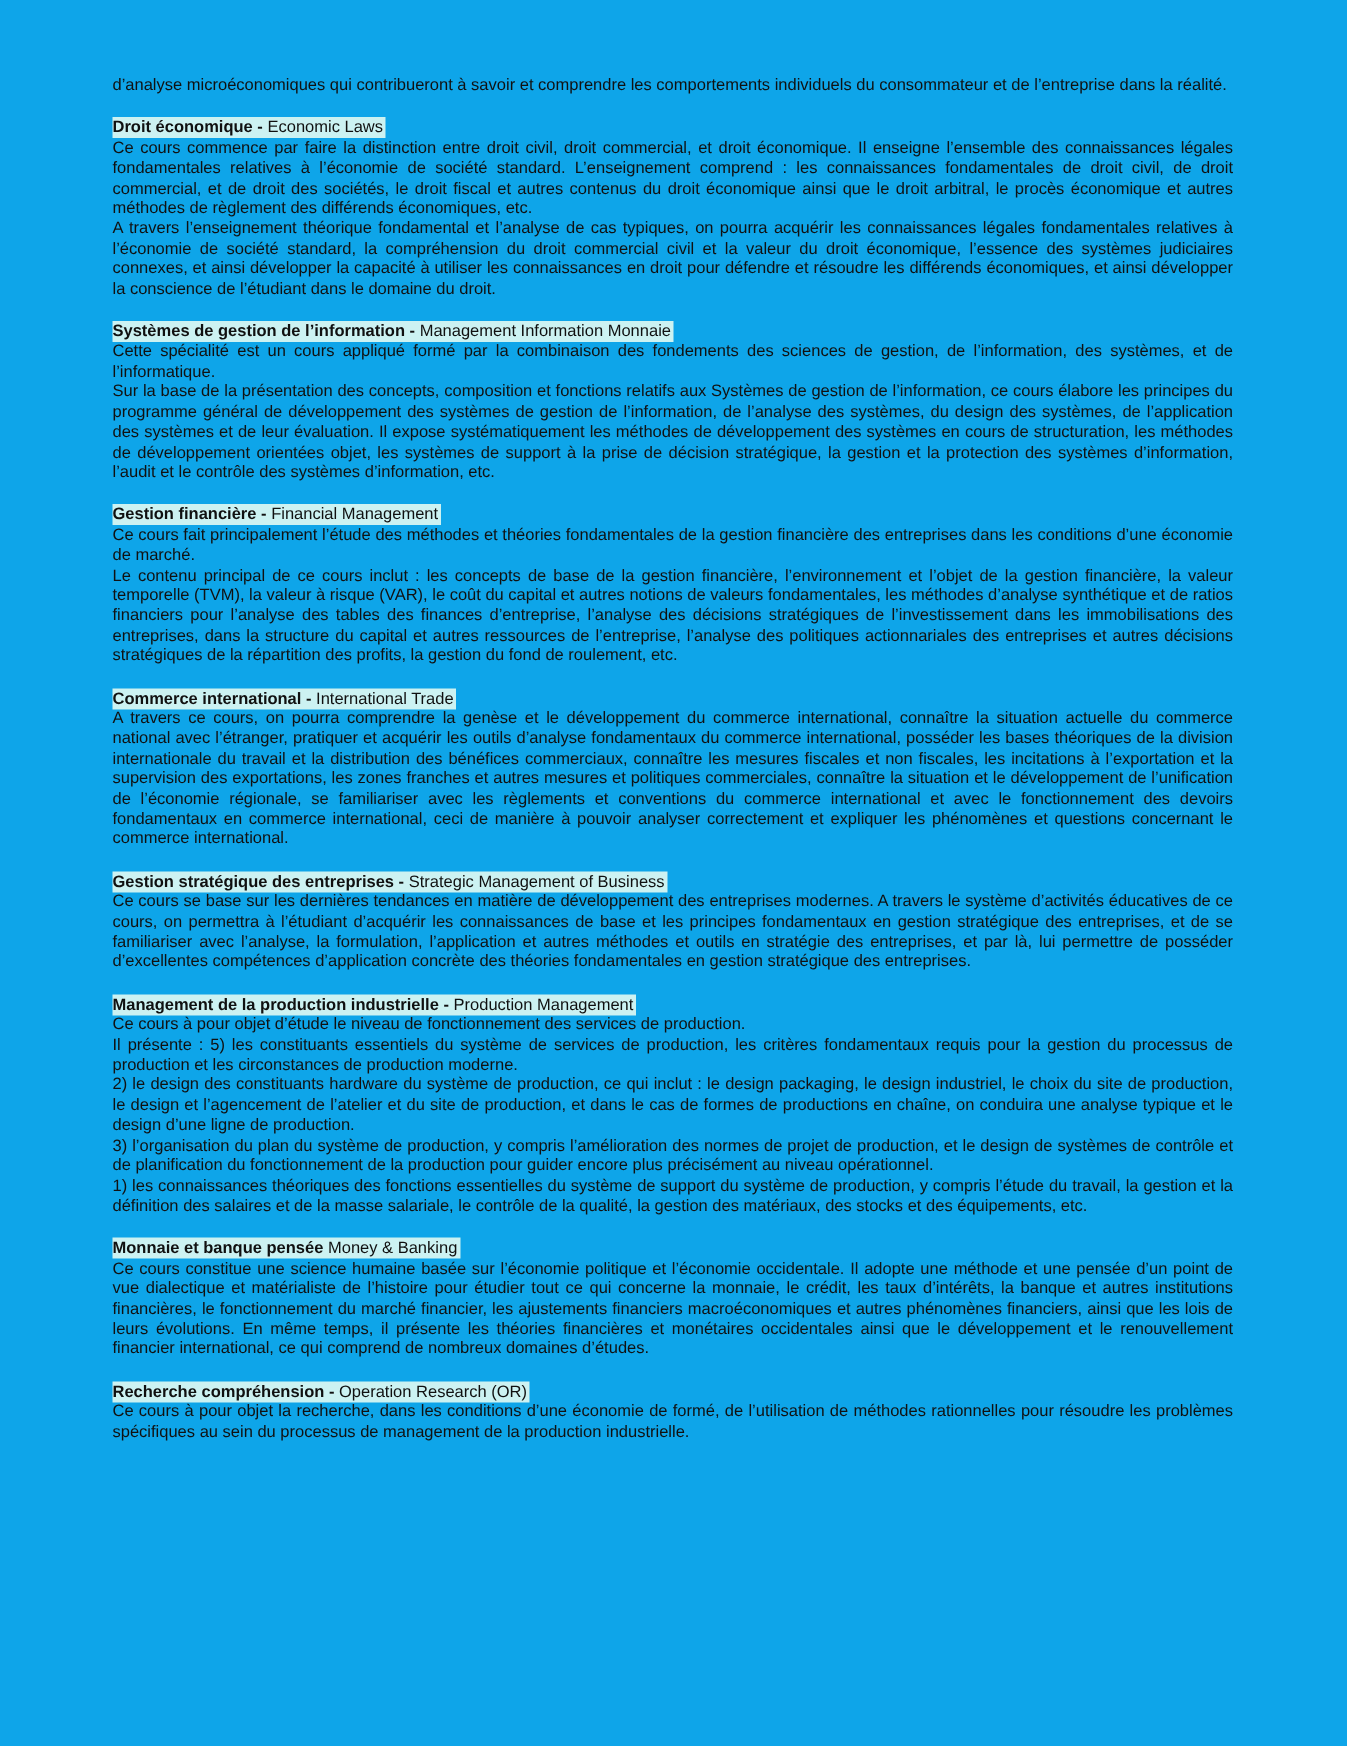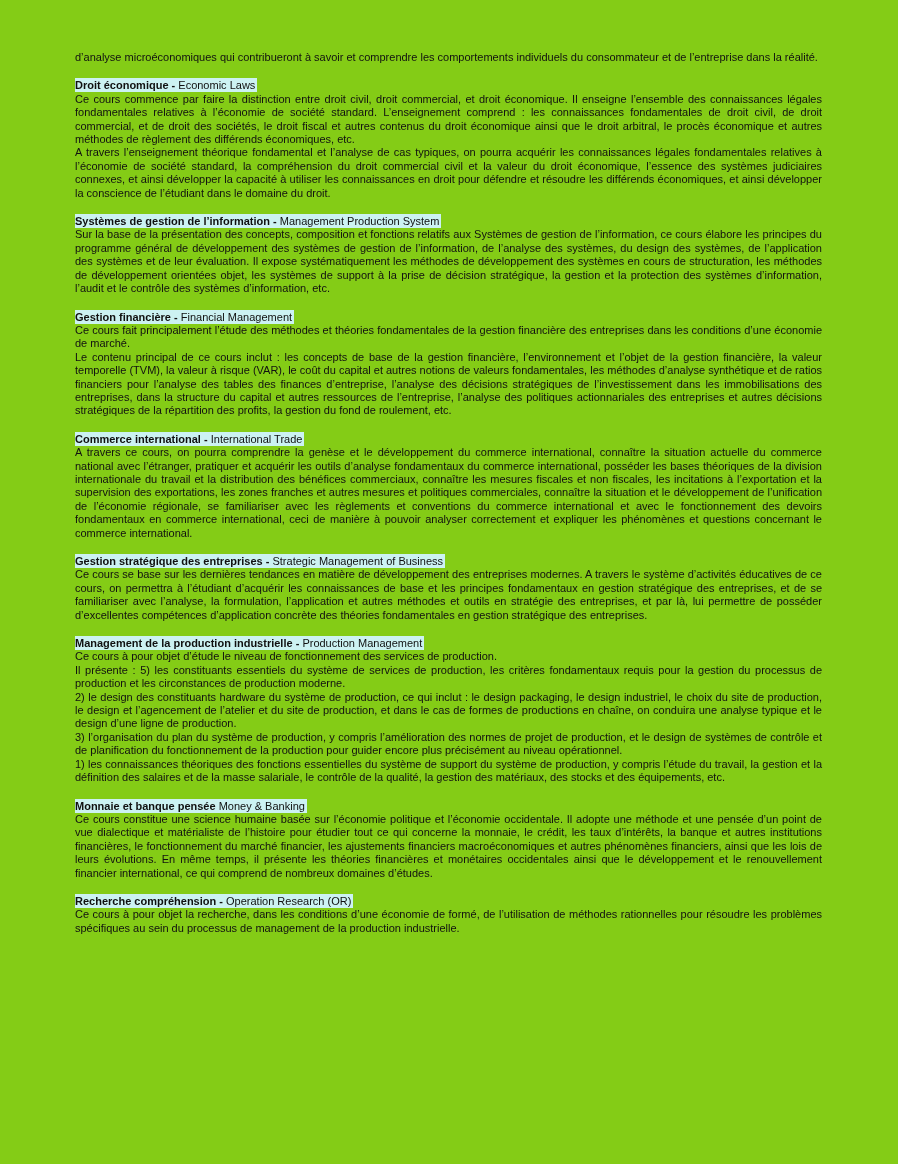--- a/index.html
+++ b/index.html
@@ -1,20 +1,20 @@
 <!DOCTYPE html>
 <html><head>
 <meta charset="utf-8">
 <style>
   html, body { margin: 0; padding: 0; background: #ffffff; }
   .page {
     position: relative;
     width: 898px;
     height: 1164px;
-    background: #84cc16;
+    background: #0ea5e9;
     box-sizing: border-box;
     padding: 51px 76px 0 75px;
     font-family: "Liberation Sans", "DejaVu Sans", sans-serif;
     font-size: 11px;
     line-height: 13.4px;
     color: #111111;
     overflow: hidden;
   }
   p.body-text {
     margin: 0;
@@ -41,21 +41,22 @@
 
   <p class="body-text">d’analyse microéconomiques qui contribueront à savoir et comprendre les comportements individuels du consommateur et de l’entreprise dans la réalité.</p>
 
   <div class="section">
     <h2 class="course-title"><span class="hl"><span>Droit économique -</span> <span class="title-en">Economic Laws</span></span></h2>
     <p class="body-text">Ce cours commence par faire la distinction entre droit civil, droit commercial, et droit économique. Il enseigne l’ensemble des connaissances légales fondamentales relatives à l’économie de société standard. L’enseignement comprend : les connaissances fondamentales de droit civil, de droit commercial, et de droit des sociétés, le droit fiscal et autres contenus du droit économique ainsi que le droit arbitral, le procès économique et autres méthodes de règlement des différends économiques, etc.</p>
     <p class="body-text">A travers l’enseignement théorique fondamental et l’analyse de cas typiques, on pourra acquérir les connaissances légales fondamentales relatives à l’économie de société standard, la compréhension du droit commercial civil et la valeur du droit économique, l’essence des systèmes judiciaires connexes, et ainsi développer la capacité à utiliser les connaissances en droit pour défendre et résoudre les différends économiques, et ainsi développer la conscience de l’étudiant dans le domaine du droit.</p>
   </div>
 
   <div class="section">
-    <h2 class="course-title"><span class="hl"><span>Systèmes de gestion de l’information -</span> <span class="title-en">Management Production System</span></span></h2>
+    <h2 class="course-title"><span class="hl"><span>Systèmes de gestion de l’information -</span> <span class="title-en">Management Information Monnaie</span></span></h2>
+    <p class="body-text">Cette spécialité est un cours appliqué formé par la combinaison des fondements des sciences de gestion, de l’information, des systèmes, et de l’informatique.</p>
     <p class="body-text">Sur la base de la présentation des concepts, composition et fonctions relatifs aux Systèmes de gestion de l’information, ce cours élabore les principes du programme général de développement des systèmes de gestion de l’information, de l’analyse des systèmes, du design des systèmes, de l’application des systèmes et de leur évaluation. Il expose systématiquement les méthodes de développement des systèmes en cours de structuration, les méthodes de développement orientées objet, les systèmes de support à la prise de décision stratégique, la gestion et la protection des systèmes d’information, l’audit et le contrôle des systèmes d’information, etc.</p>
   </div>
 
   <div class="section">
     <h2 class="course-title"><span class="hl"><span>Gestion financière -</span> <span class="title-en">Financial Management</span></span></h2>
     <p class="body-text">Ce cours fait principalement l’étude des méthodes et théories fondamentales de la gestion financière des entreprises dans les conditions d’une économie de marché.</p>
     <p class="body-text">Le contenu principal de ce cours inclut : les concepts de base de la gestion financière, l’environnement et l’objet de la gestion financière, la valeur temporelle (TVM), la valeur à risque (VAR), le coût du capital et autres notions de valeurs fondamentales, les méthodes d’analyse synthétique et de ratios financiers pour l’analyse des tables des finances d’entreprise, l’analyse des décisions stratégiques de l’investissement dans les immobilisations des entreprises, dans la structure du capital et autres ressources de l’entreprise, l’analyse des politiques actionnariales des entreprises et autres décisions stratégiques de la répartition des profits, la gestion du fond de roulement, etc.</p>
   </div>
 
   <div class="section">

